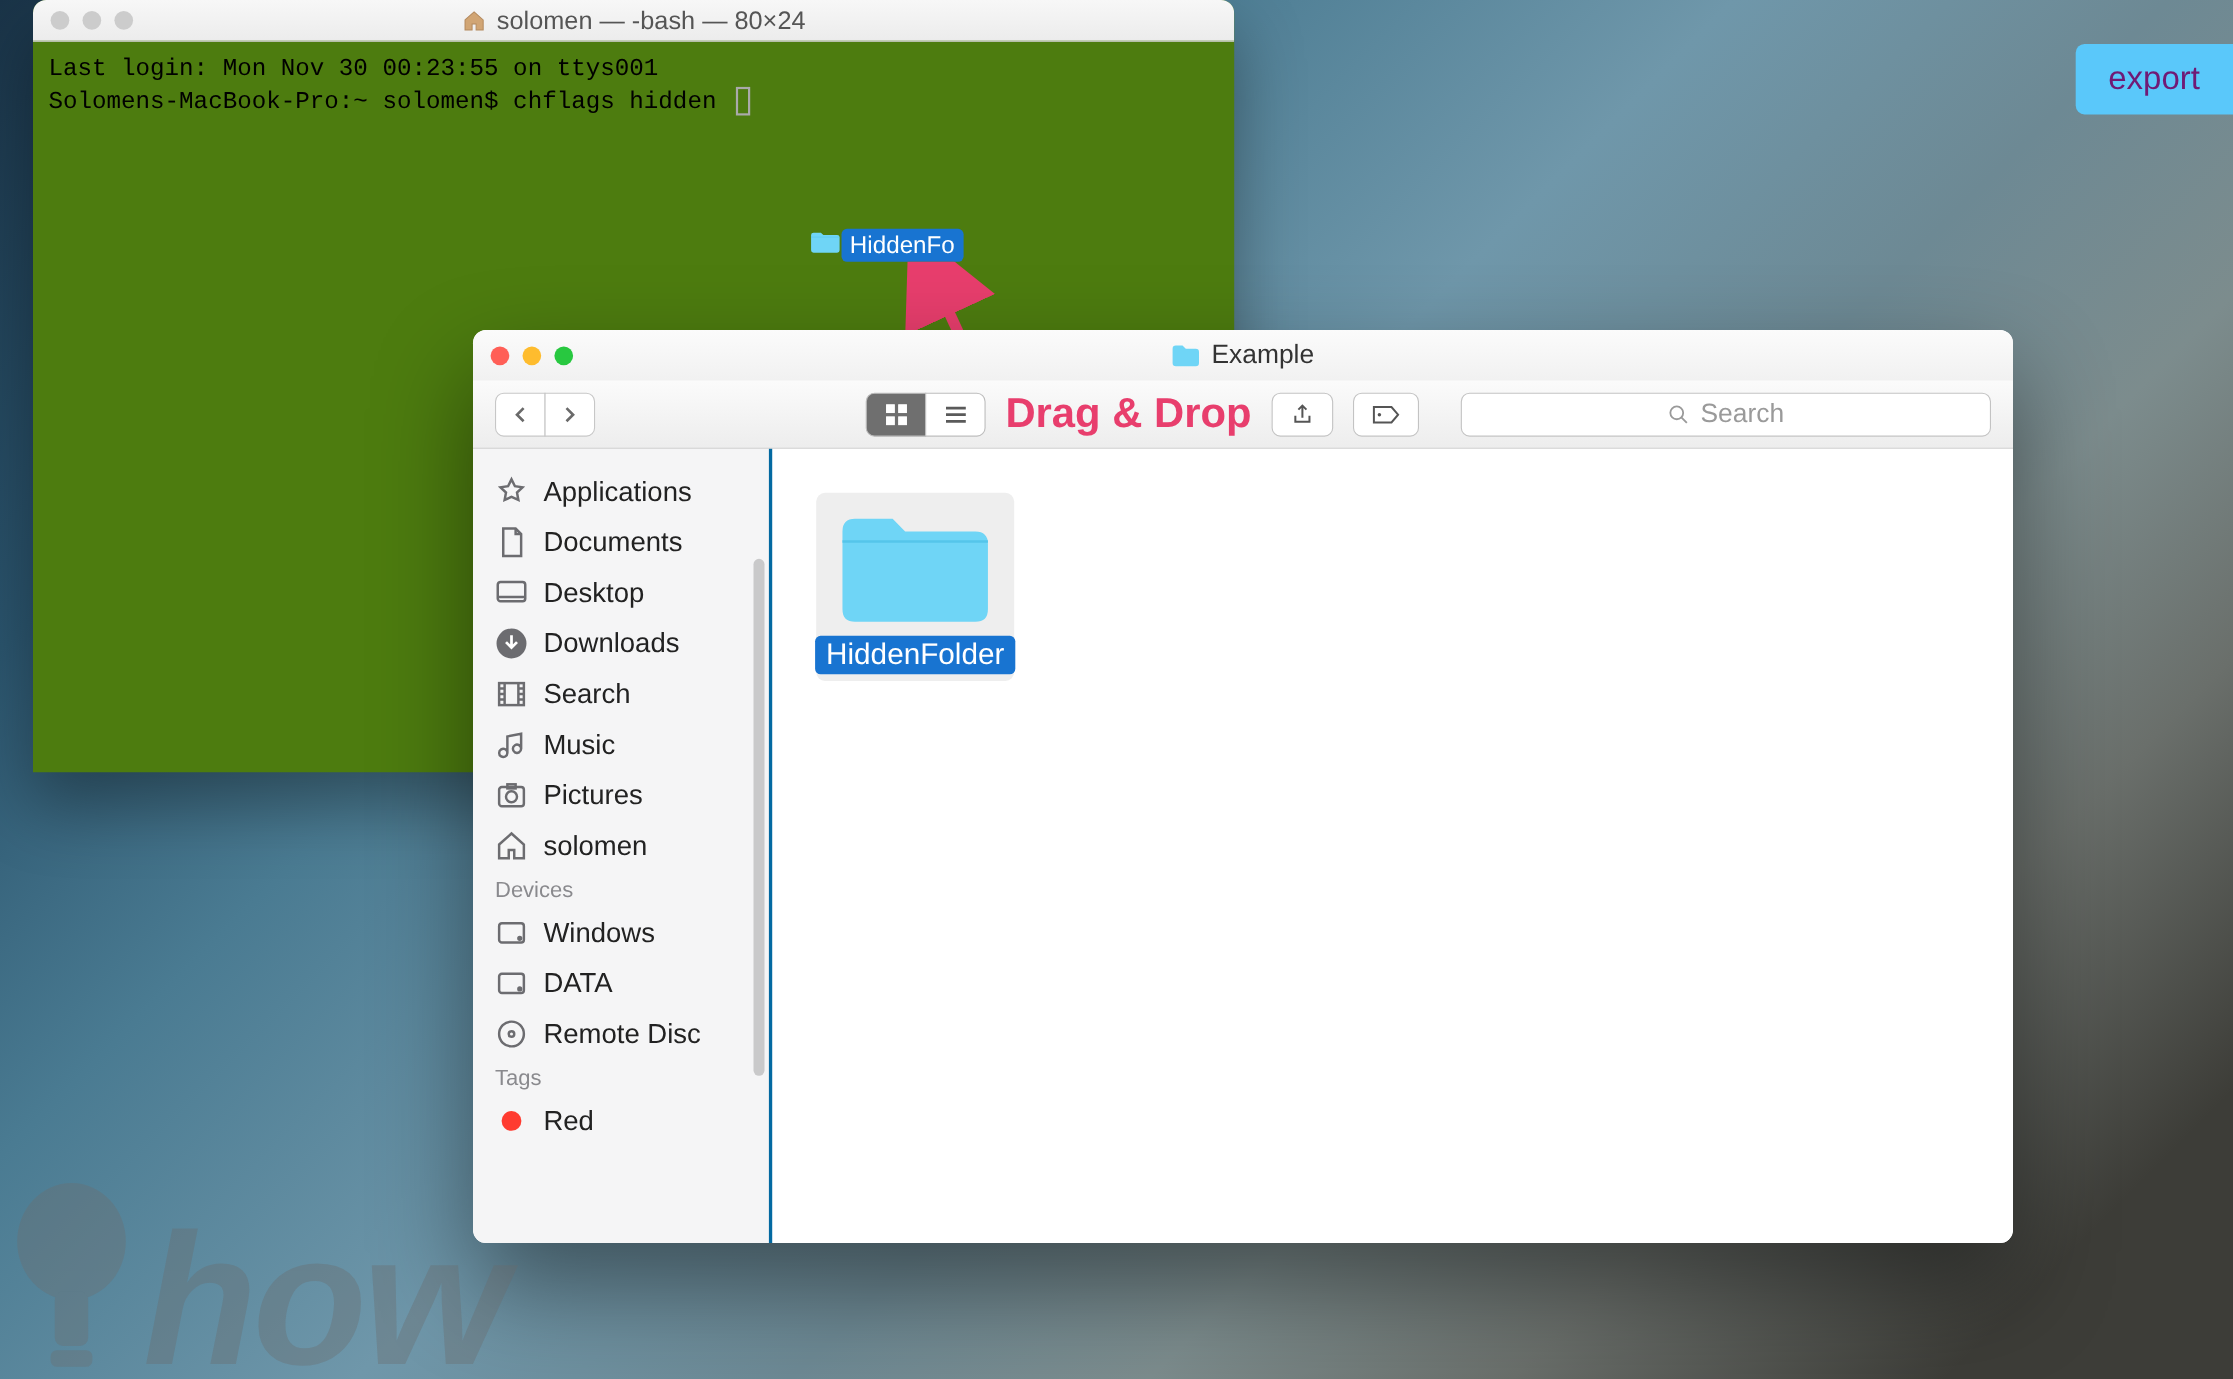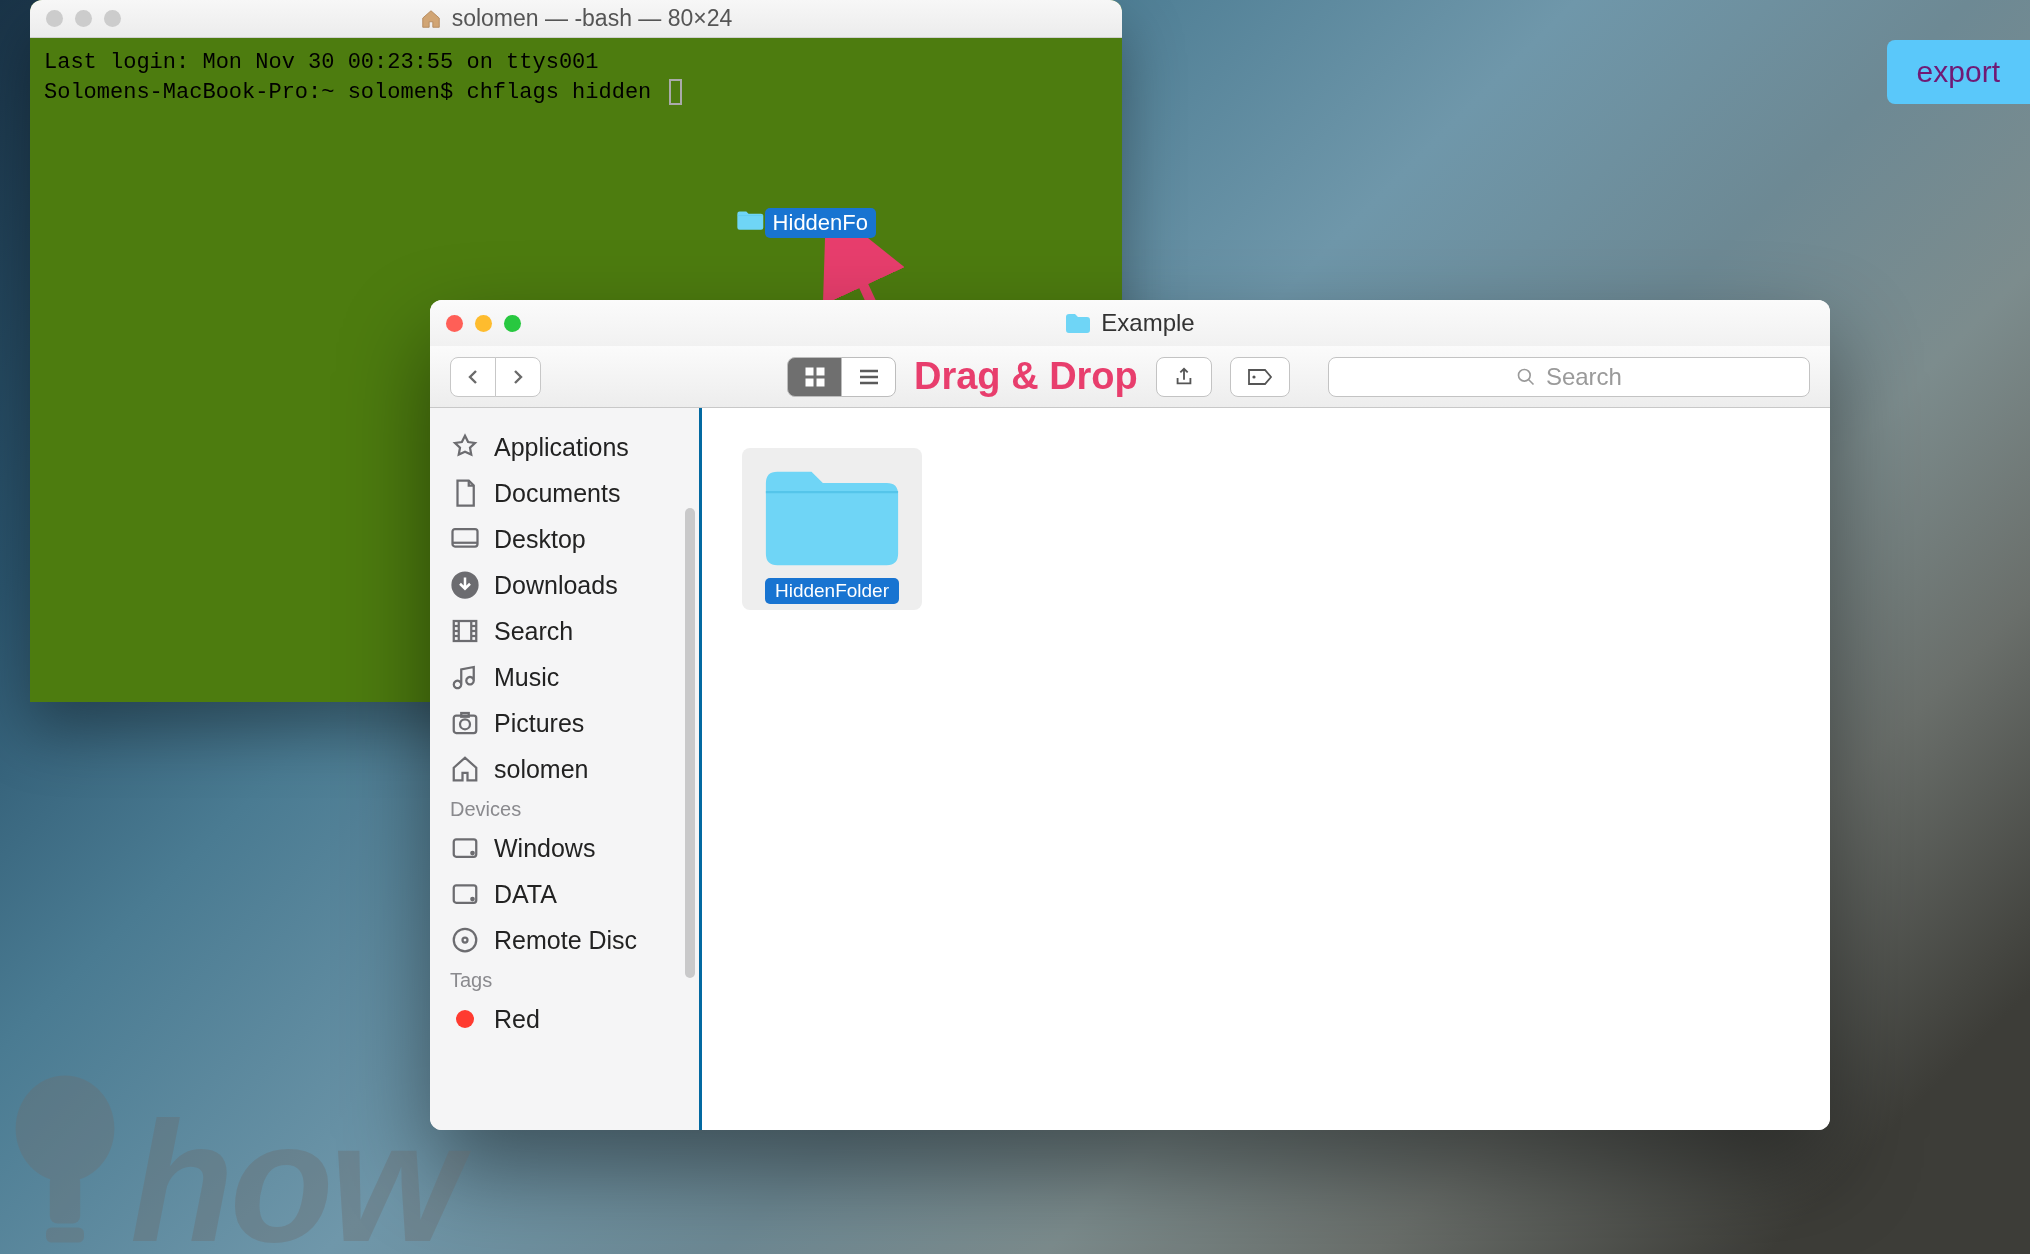--- a/index.html
+++ b/index.html
@@ -158,21 +158,21 @@
   .sb-item.device .ic svg{stroke:#6c6c70;}
   .tag-dot{width:18px;height:18px;border-radius:50%;}
 
   .content{flex:1;background:#fff;padding:40px 40px;display:flex;align-items:flex-start;}
   .file-item{
     width:180px;display:flex;flex-direction:column;align-items:center;
     background:#eee;border-radius:8px;padding:10px 6px 6px;
   }
   .file-item .folder-svg{width:150px;height:114px;}
   .file-item .fname{
-    margin-top:6px;font-size:19px;color:#fff;background:#1874d1;border-radius:5px;padding:2px 10px;
+    margin-top:6px;font-size:27px;color:#fff;background:#1874d1;border-radius:5px;padding:2px 10px;
   }
 
   
   .arrow{
     position:absolute;left:820px;top:238px;pointer-events:none;
   }
 
   
   .wm{
     position:absolute;left:0;bottom:0;display:flex;align-items:flex-end;opacity:.35;

